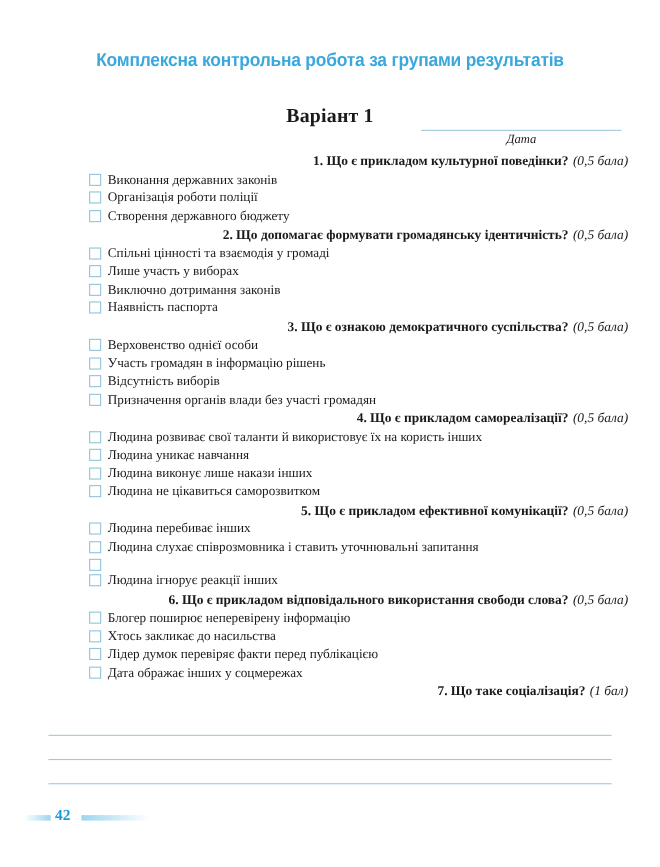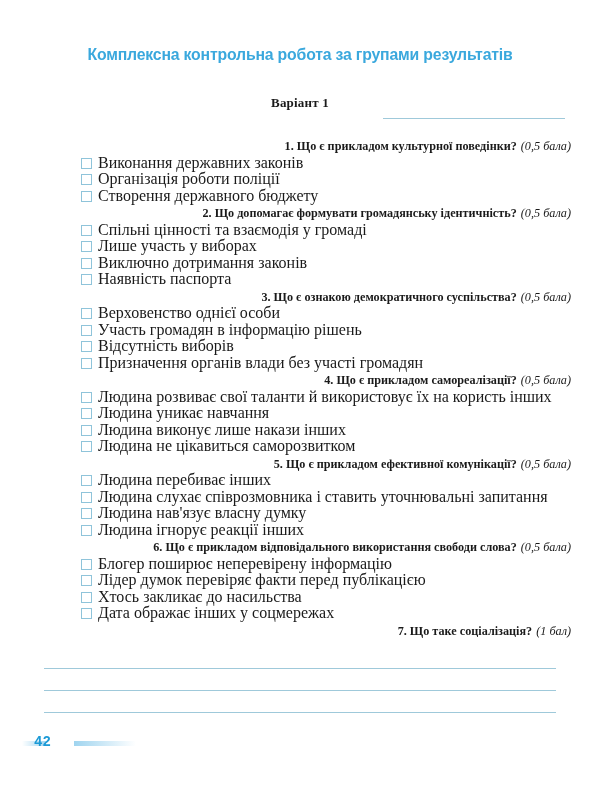--- a/index.html
+++ b/index.html
@@ -35,21 +35,21 @@
   }
 
   
   .variant-label {
     position: absolute;
     top: 95px;
     left: 0;
     width: 600px;
     text-align: center;
     font-weight: bold;
-    font-size: 13px;
+    font-size: 18px;
     letter-spacing: 0.2px;
   }
 
   
   .date-block {
     position: absolute;
     top: 118px;
     left: 383px;
     width: 182px;
   }
@@ -103,21 +103,21 @@
   .checkbox {
     flex: 0 0 auto;
     width: 11px;
     height: 11px;
     border: 1px solid #8fc4da;
     background: #ffffff;
     margin-top: 3px;
     margin-right: 6px;
   }
   .option-label {
-    font-size: 16px;
+    font-size: 12px;
     font-weight: normal;
     white-space: nowrap;
   }
 
   
   .answer-lines {
     position: absolute;
     left: 44px;
     top: 668px;
     width: 512px;
@@ -139,23 +139,23 @@
   .footer-bar-left {
     position: absolute;
     left: 22px;
     top: 7px;
     width: 24px;
     height: 5px;
     background: linear-gradient(to right, #ffffff, #9fd4ef);
   }
   .footer-page-number {
     position: absolute;
-    left: 34px;
+    left: 50px;
     top: 0;
-    font-family: Liberation Mono, monospace;
+    font-family: Liberation Serif, serif;
     font-weight: bold;
     font-size: 14px;
     color: #1c9ad6;
   }
   .footer-bar-right {
     position: absolute;
     left: 74px;
     top: 7px;
     width: 62px;
     height: 5px;
@@ -164,20 +164,21 @@
 </style>
 </head>
 <body>
 
 <div class="page-title">Комплексна контрольна робота за групами результатів</div>
 
 <div class="variant-label">Варіант 1</div>
 
 <div class="date-block">
   <div class="date-rule"></div>
+  <div class="date-caption">Дата</div>
 </div>
 
 <div class="questions">
     <div class="question">
       <div class="q-head"><span class="q-num">1.</span> <span>Що є прикладом культурної поведінки?</span><span class="q-points">(0,5 бала)</span></div>
       <ul class="options">
         <li class="option">
           <span class="checkbox"></span>
           <span class="option-label">Виконання державних законів</span>
         </li>
@@ -260,42 +261,41 @@
         <li class="option">
           <span class="checkbox"></span>
           <span class="option-label">Людина перебиває інших</span>
         </li>
         <li class="option">
           <span class="checkbox"></span>
           <span class="option-label">Людина слухає співрозмовника і ставить уточнювальні запитання</span>
         </li>
         <li class="option">
           <span class="checkbox"></span>
-          <span class="option-label">Людина нав'язує власну думку</span>
         </li>
         <li class="option">
           <span class="checkbox"></span>
           <span class="option-label">Людина ігнорує реакції інших</span>
         </li>
       </ul>
     </div>
     <div class="question">
       <div class="q-head"><span class="q-num">6.</span> <span>Що є прикладом відповідального використання свободи слова?</span><span class="q-points">(0,5 бала)</span></div>
       <ul class="options">
         <li class="option">
           <span class="checkbox"></span>
           <span class="option-label">Блогер поширює неперевірену інформацію</span>
         </li>
         <li class="option">
           <span class="checkbox"></span>
+          <span class="option-label">Хтось закликає до насильства</span>
+        </li>
+        <li class="option">
+          <span class="checkbox"></span>
           <span class="option-label">Лідер думок перевіряє факти перед публікацією</span>
-        </li>
-        <li class="option">
-          <span class="checkbox"></span>
-          <span class="option-label">Хтось закликає до насильства</span>
         </li>
         <li class="option">
           <span class="checkbox"></span>
           <span class="option-label">Дата ображає інших у соцмережах</span>
         </li>
       </ul>
     </div>
     <div class="question">
       <div class="q-head"><span class="q-num">7.</span> <span>Що таке соціалізація?</span><span class="q-points">(1 бал)</span></div>
     </div>

